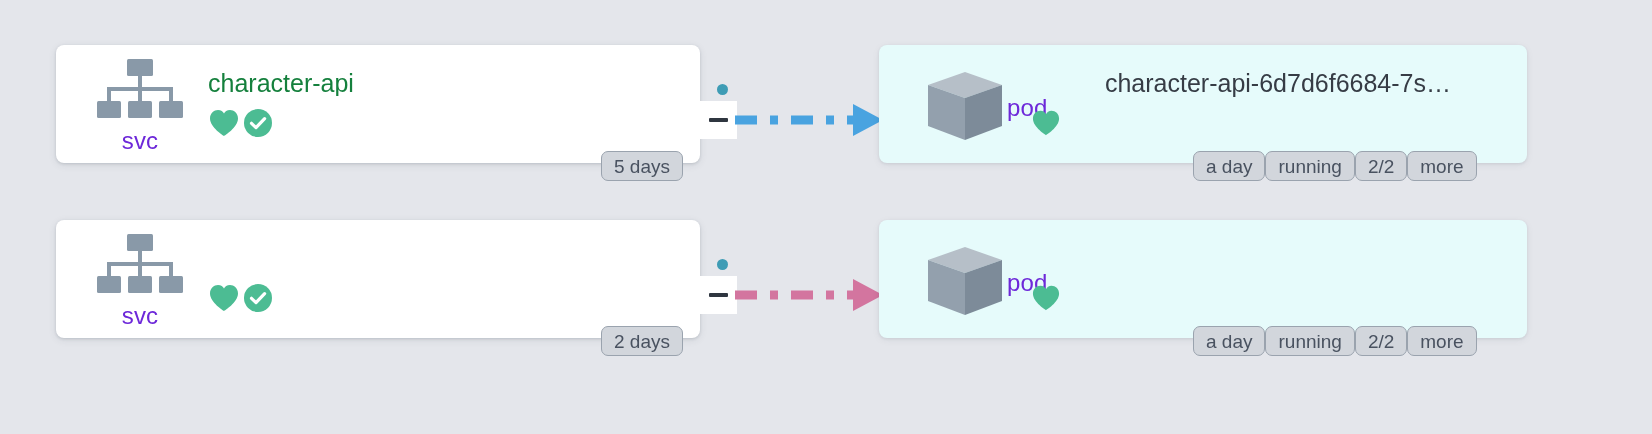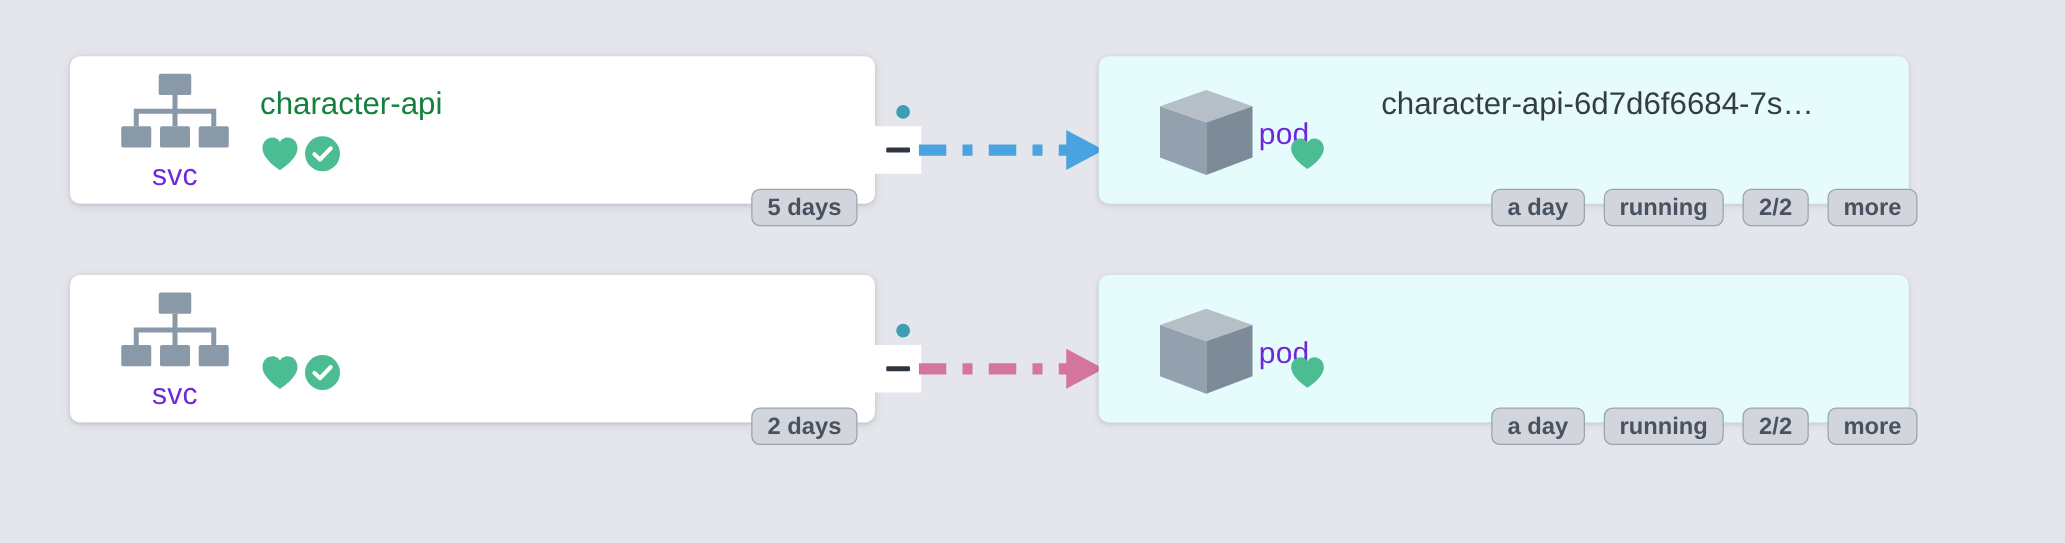--- a/index.html
+++ b/index.html
@@ -183,36 +183,35 @@
     background: #d2d6dc;
     border: 1px solid #9aa3ae;
     color: #495260;
     font-size: 19px;
     display: inline-flex;
     align-items: center;
     justify-content: center;
     box-sizing: border-box;
     line-height: 1;
     white-space: nowrap;
-    font-weight: bold;
   }
 
   .svc-pill-row {
     position: absolute;
     left: 601px;
     top: 131px;
     display: flex;
     gap: 6px;
   }
   .pod-pill-row {
     position: absolute;
     left: 1193px;
     top: 131px;
     display: flex;
-    gap: 15px;
+    gap: 0;
   }
 </style>
 </head>
 <body>
 
 <div class="canvas">
 
   <div class="row row-0">
 
     <div class="svc-card">

